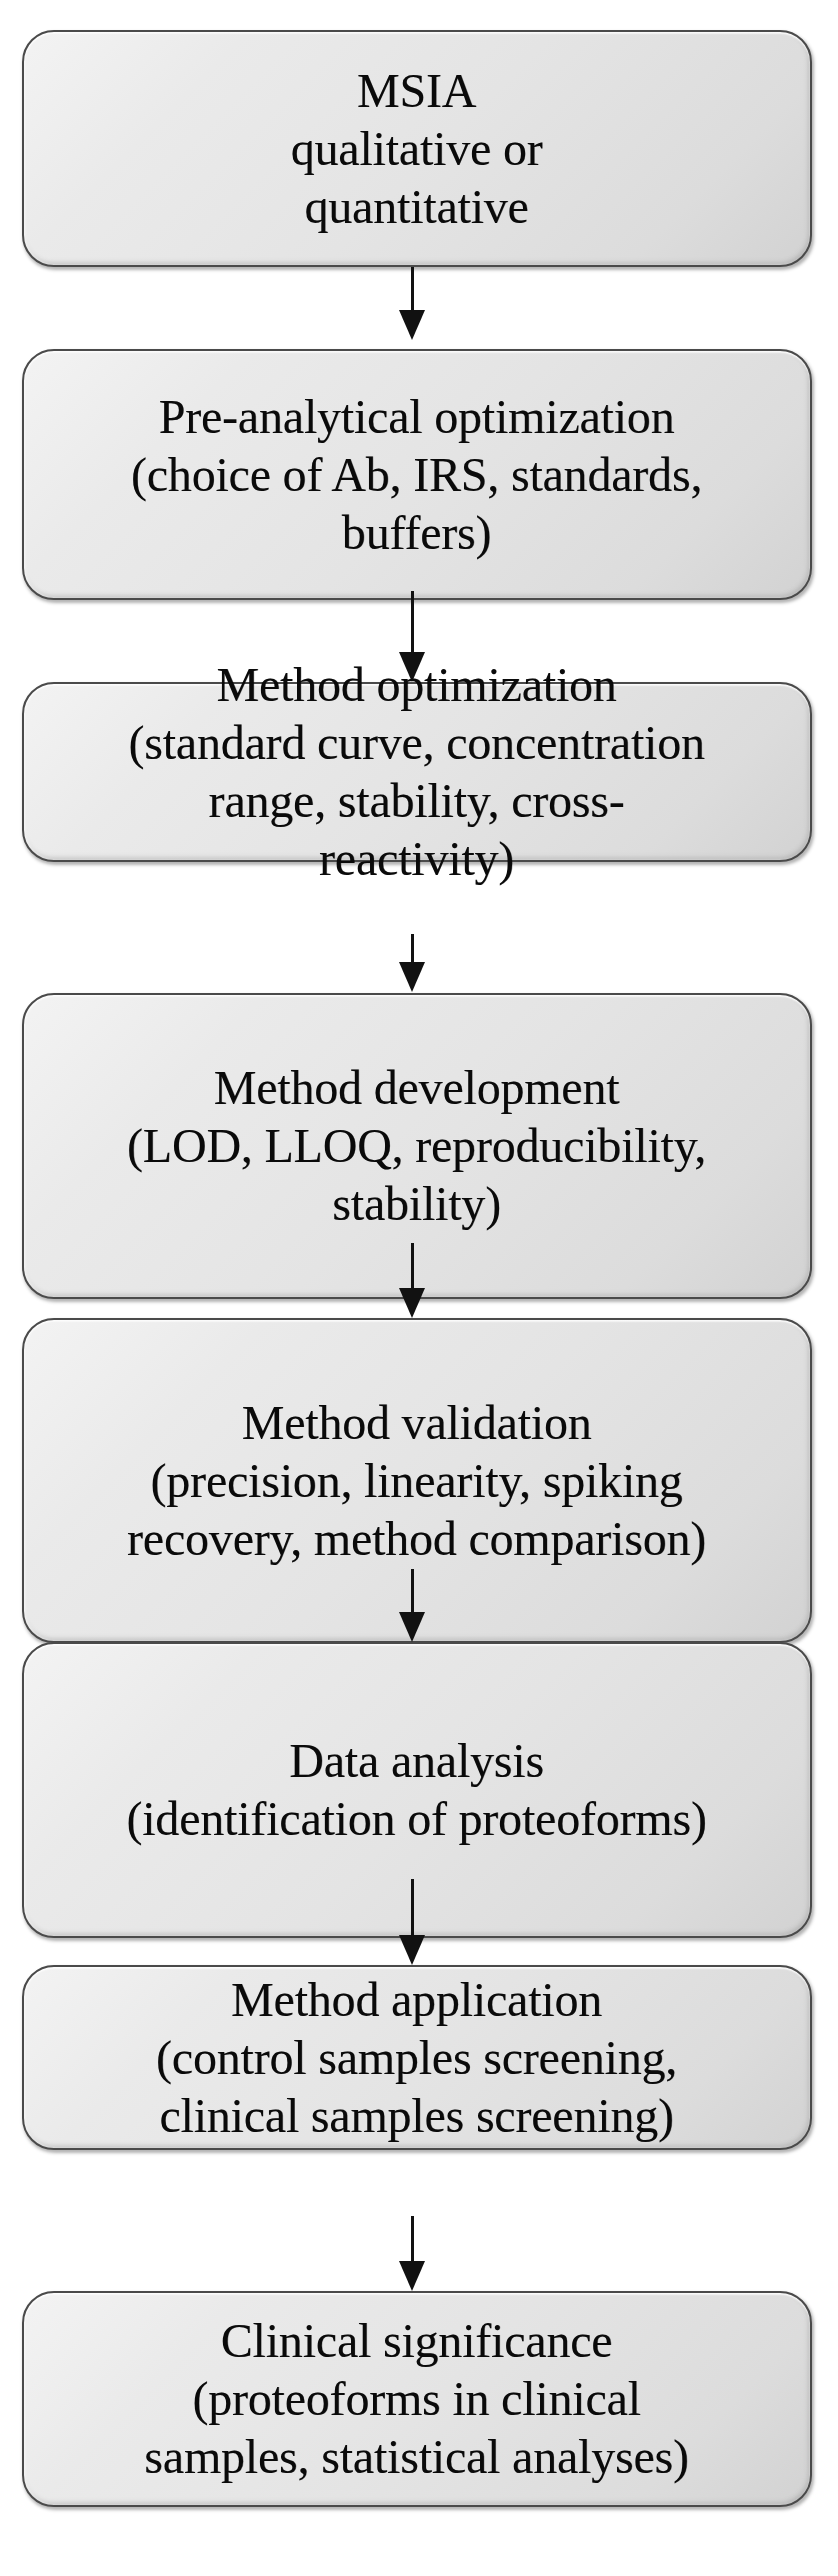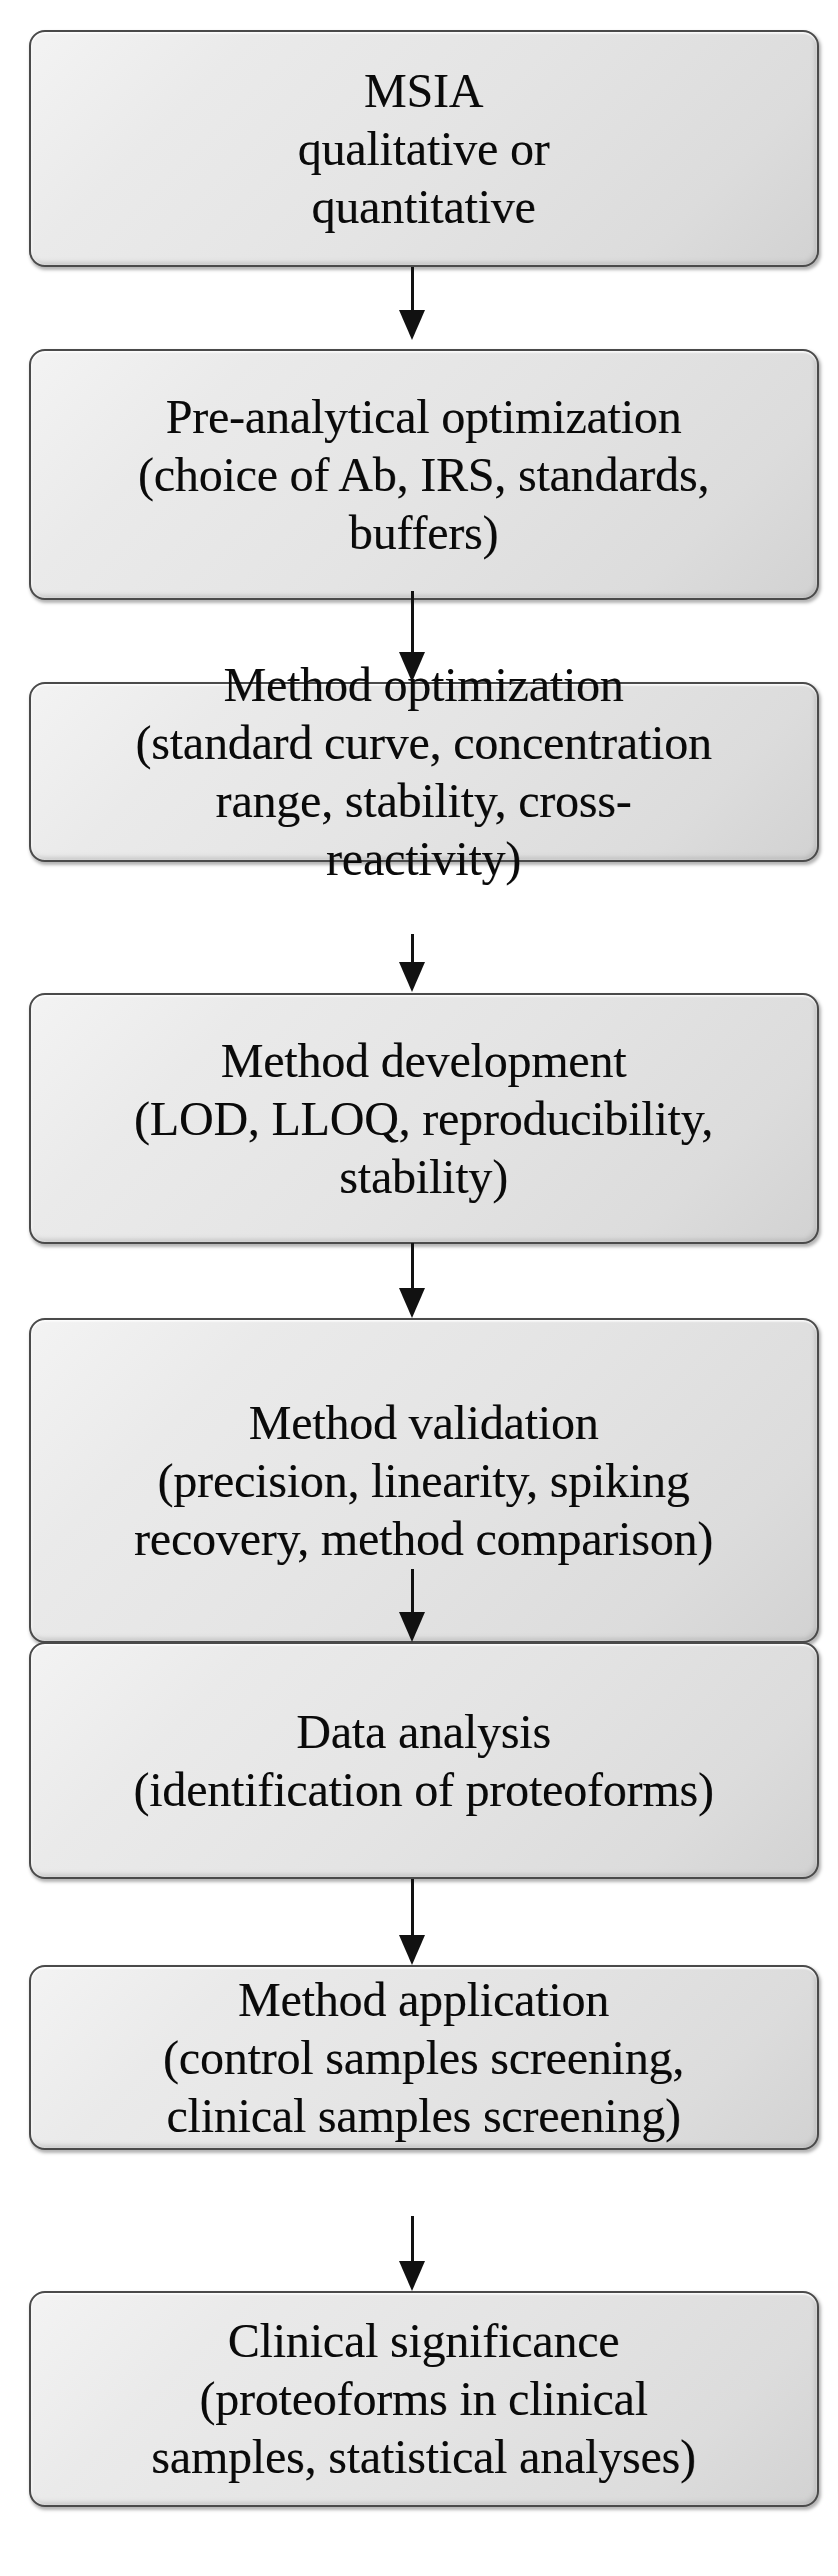--- a/index.html
+++ b/index.html
@@ -21,40 +21,39 @@
     background: #ffffff;
     overflow: hidden;
   }
 
   
   .node {
     position: absolute;
     left: 21.6px;
     width: 790px;
     box-sizing: border-box;
-    border-radius: 16px;
+    border-radius: 32px;
     background: #e6e6e6;
     background-image:
       linear-gradient(135deg,
         #f3f3f3 0%,
         #eaeaea 22%,
         #e4e4e4 52%,
         #dcdcdc 82%,
         #d2d2d2 100%);
     border: 2.5px solid #4a4a4a;
     box-shadow:
       inset 0 1.7px 1.7px rgba(255,255,255,0.85),
       inset 1.7px 0 2.5px rgba(255,255,255,0.55),
       inset -1.7px -2.5px 4.1px rgba(150,150,150,0.45),
       1.7px 2.5px 3.3px rgba(0,0,0,0.30);
     display: flex;
     align-items: center;
     justify-content: flex-end;
     text-align: center;
-    margin-left: 7px;
   }
 
   .node-label {
     display: block;
     width: 100%;
     padding: 0 21.6px;
     box-sizing: border-box;
     font-size: 48px;
     line-height: 58px;
     color: #0a0a0a;
@@ -119,21 +118,21 @@
 (standard curve, concentration
 range, stability, cross-
 reactivity)</span>
   </div>
 
   <div class="connector" style="top:934px; height:58px;">
     <span class="shaft"></span>
     <span class="head"></span>
   </div>
 
-  <div class="node" style="top:993px; height:251px;">
+  <div class="node" style="top:993px; height:306px;">
     <span class="node-label">Method development
 (LOD, LLOQ, reproducibility,
 stability)</span>
   </div>
 
   <div class="connector" style="top:1243px; height:75px;">
     <span class="shaft"></span>
     <span class="head"></span>
   </div>
 
@@ -141,21 +140,21 @@
     <span class="node-label">Method validation
 (precision, linearity, spiking
 recovery, method comparison)</span>
   </div>
 
   <div class="connector" style="top:1569px; height:73px;">
     <span class="shaft"></span>
     <span class="head"></span>
   </div>
 
-  <div class="node" style="top:1642px; height:237px;">
+  <div class="node" style="top:1642px; height:296px;">
     <span class="node-label">Data analysis
 (identification of proteoforms)</span>
   </div>
 
   <div class="connector" style="top:1879px; height:86px;">
     <span class="shaft"></span>
     <span class="head"></span>
   </div>
 
   <div class="node" style="top:1965px; height:185px;">

